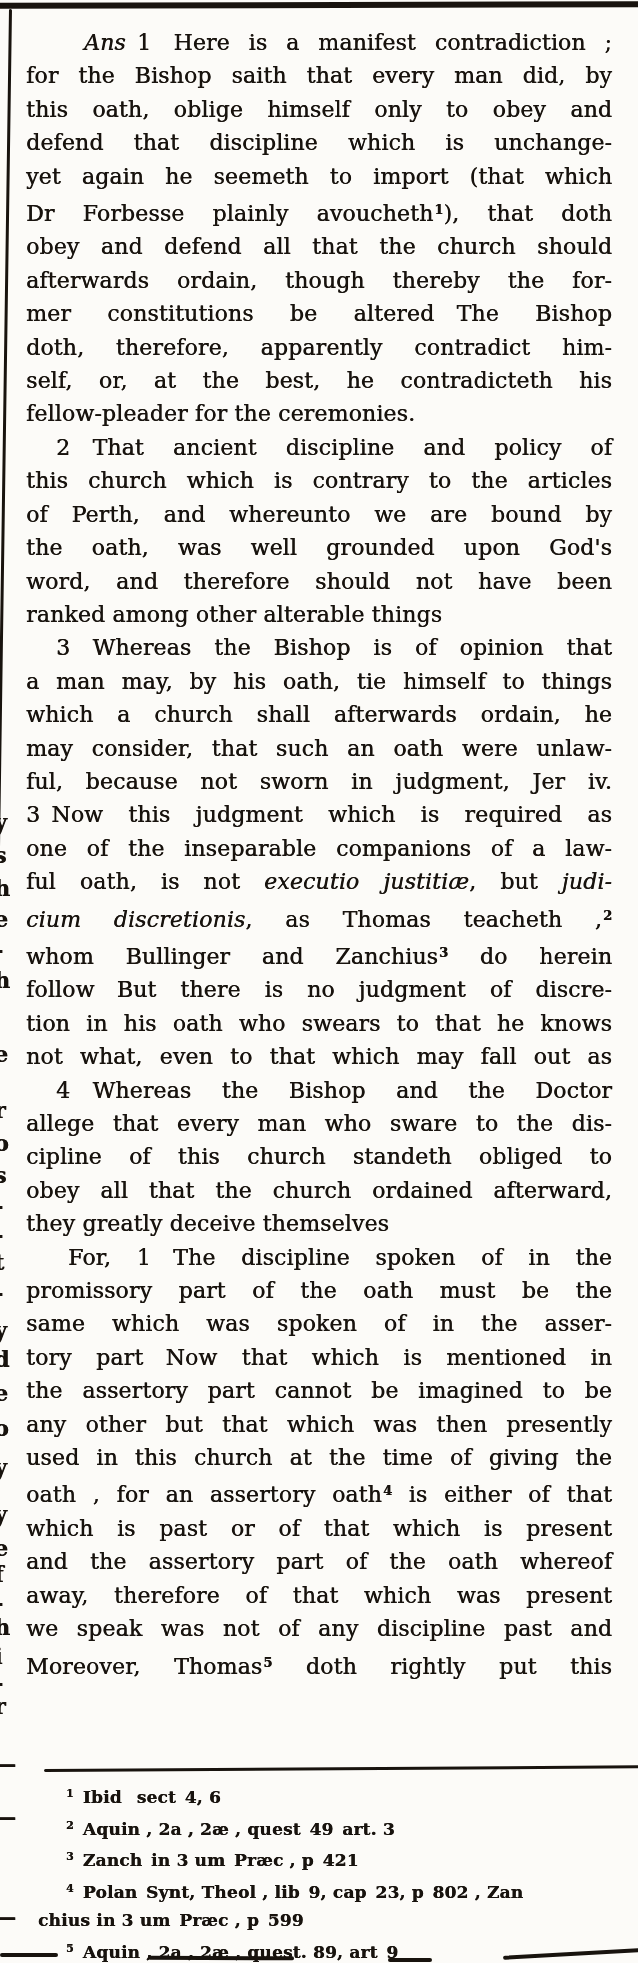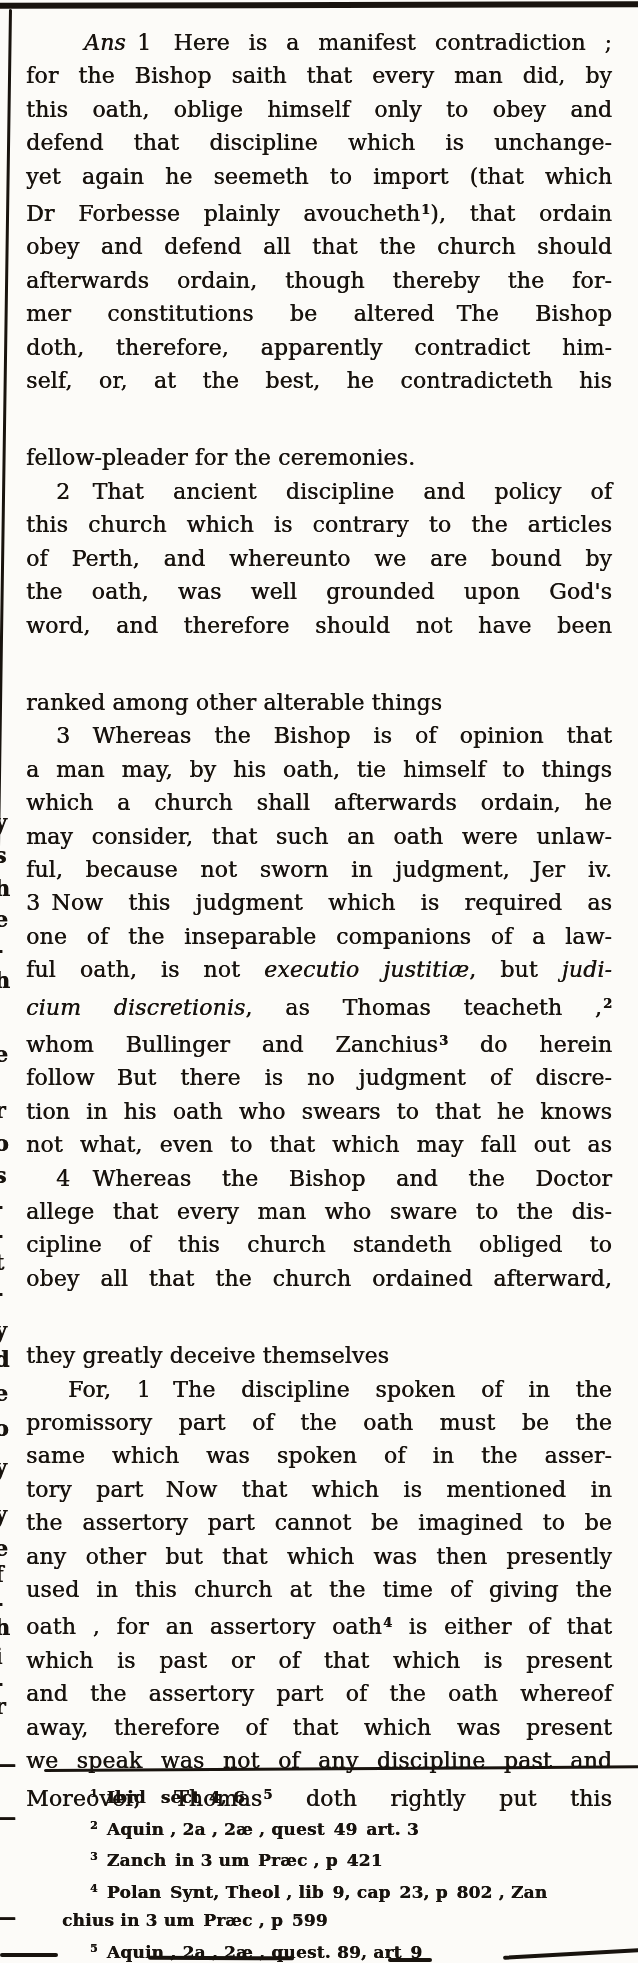--- a/index.html
+++ b/index.html
@@ -40,37 +40,37 @@
     font-size:22px;line-height:33.4px;
     letter-spacing:0.15px;
     text-shadow:0.45px 0 0 currentColor;
   }
   .line{
     text-align:justify;
     -moz-text-align-last:justify;
     text-align-last:justify;
     white-space:normal;
   }
-  .line.nojust{text-align-last:left;text-align:right;margin-top:44px;}
+  .line.nojust{text-align-last:left;text-align:right;}
   .ind-lg{text-indent:58px;}
   .ind-sm{text-indent:30px;}
   .ind-md{text-indent:42px;}
   .i{font-style:italic;}
   .sup{
     font-size:13px;vertical-align:7px;font-weight:bold;
     letter-spacing:0;margin-left:1px;
   }
   
   .footnotes{
     position:absolute;left:38px;top:1780px;width:594px;
     font-size:17px;line-height:28.6px;font-weight:bold;
     letter-spacing:0.2px;
     text-shadow:0.3px 0 0 currentColor;
   }
-  .fline{text-align:left;margin-left:24px;}
+  .fline{text-align:left;}
   .fline.withmark{text-indent:28px;}
   .fmark{
     font-size:11px;vertical-align:6px;margin-right:9px;font-weight:bold;
   }
 </style>
 </head>
 <body>
 
 <div class="page">
   <div class="top-rule"></div>
@@ -107,21 +107,21 @@
       <span class="frag" style="top: 1805px;">—</span>
       <span class="frag" style="top: 1905px;">—</span>
     </div>
   <div class="body-text">
       <div>
         <div class="line ind-lg"><span class="i ">Ans</span><span class=""> 1  Here is a manifest contradiction ;</span></div>
         <div class="line"><span>for the Bishop saith that every man did, by</span></div>
         <div class="line"><span>this oath, oblige himself only to obey and</span></div>
         <div class="line"><span>defend that discipline which is unchange-</span></div>
         <div class="line"><span>yet again he seemeth to import (that which</span></div>
-        <div class="line"><span class="">Dr Forbesse plainly avoucheth</span><span class="sup">1</span><span class="">), that ordain</span></div>
+        <div class="line"><span class="">Dr Forbesse plainly avoucheth</span><span class="sup">1</span><span class="">), that doth</span></div>
         <div class="line"><span>obey and defend all that the church should</span></div>
         <div class="line"><span>afterwards ordain, though thereby the for-</span></div>
         <div class="line"><span>mer constitutions be altered  The Bishop</span></div>
         <div class="line"><span>doth, therefore, apparently contradict him-</span></div>
         <div class="line"><span>self, or, at the best, he contradicteth his</span></div>
         <div class="line nojust"><span>fellow-pleader for the ceremonies.</span></div>
       </div>
       <div>
         <div class="line ind-sm"><span>2  That ancient discipline and policy of</span></div>
         <div class="line"><span>this church which is contrary to the articles</span></div>

